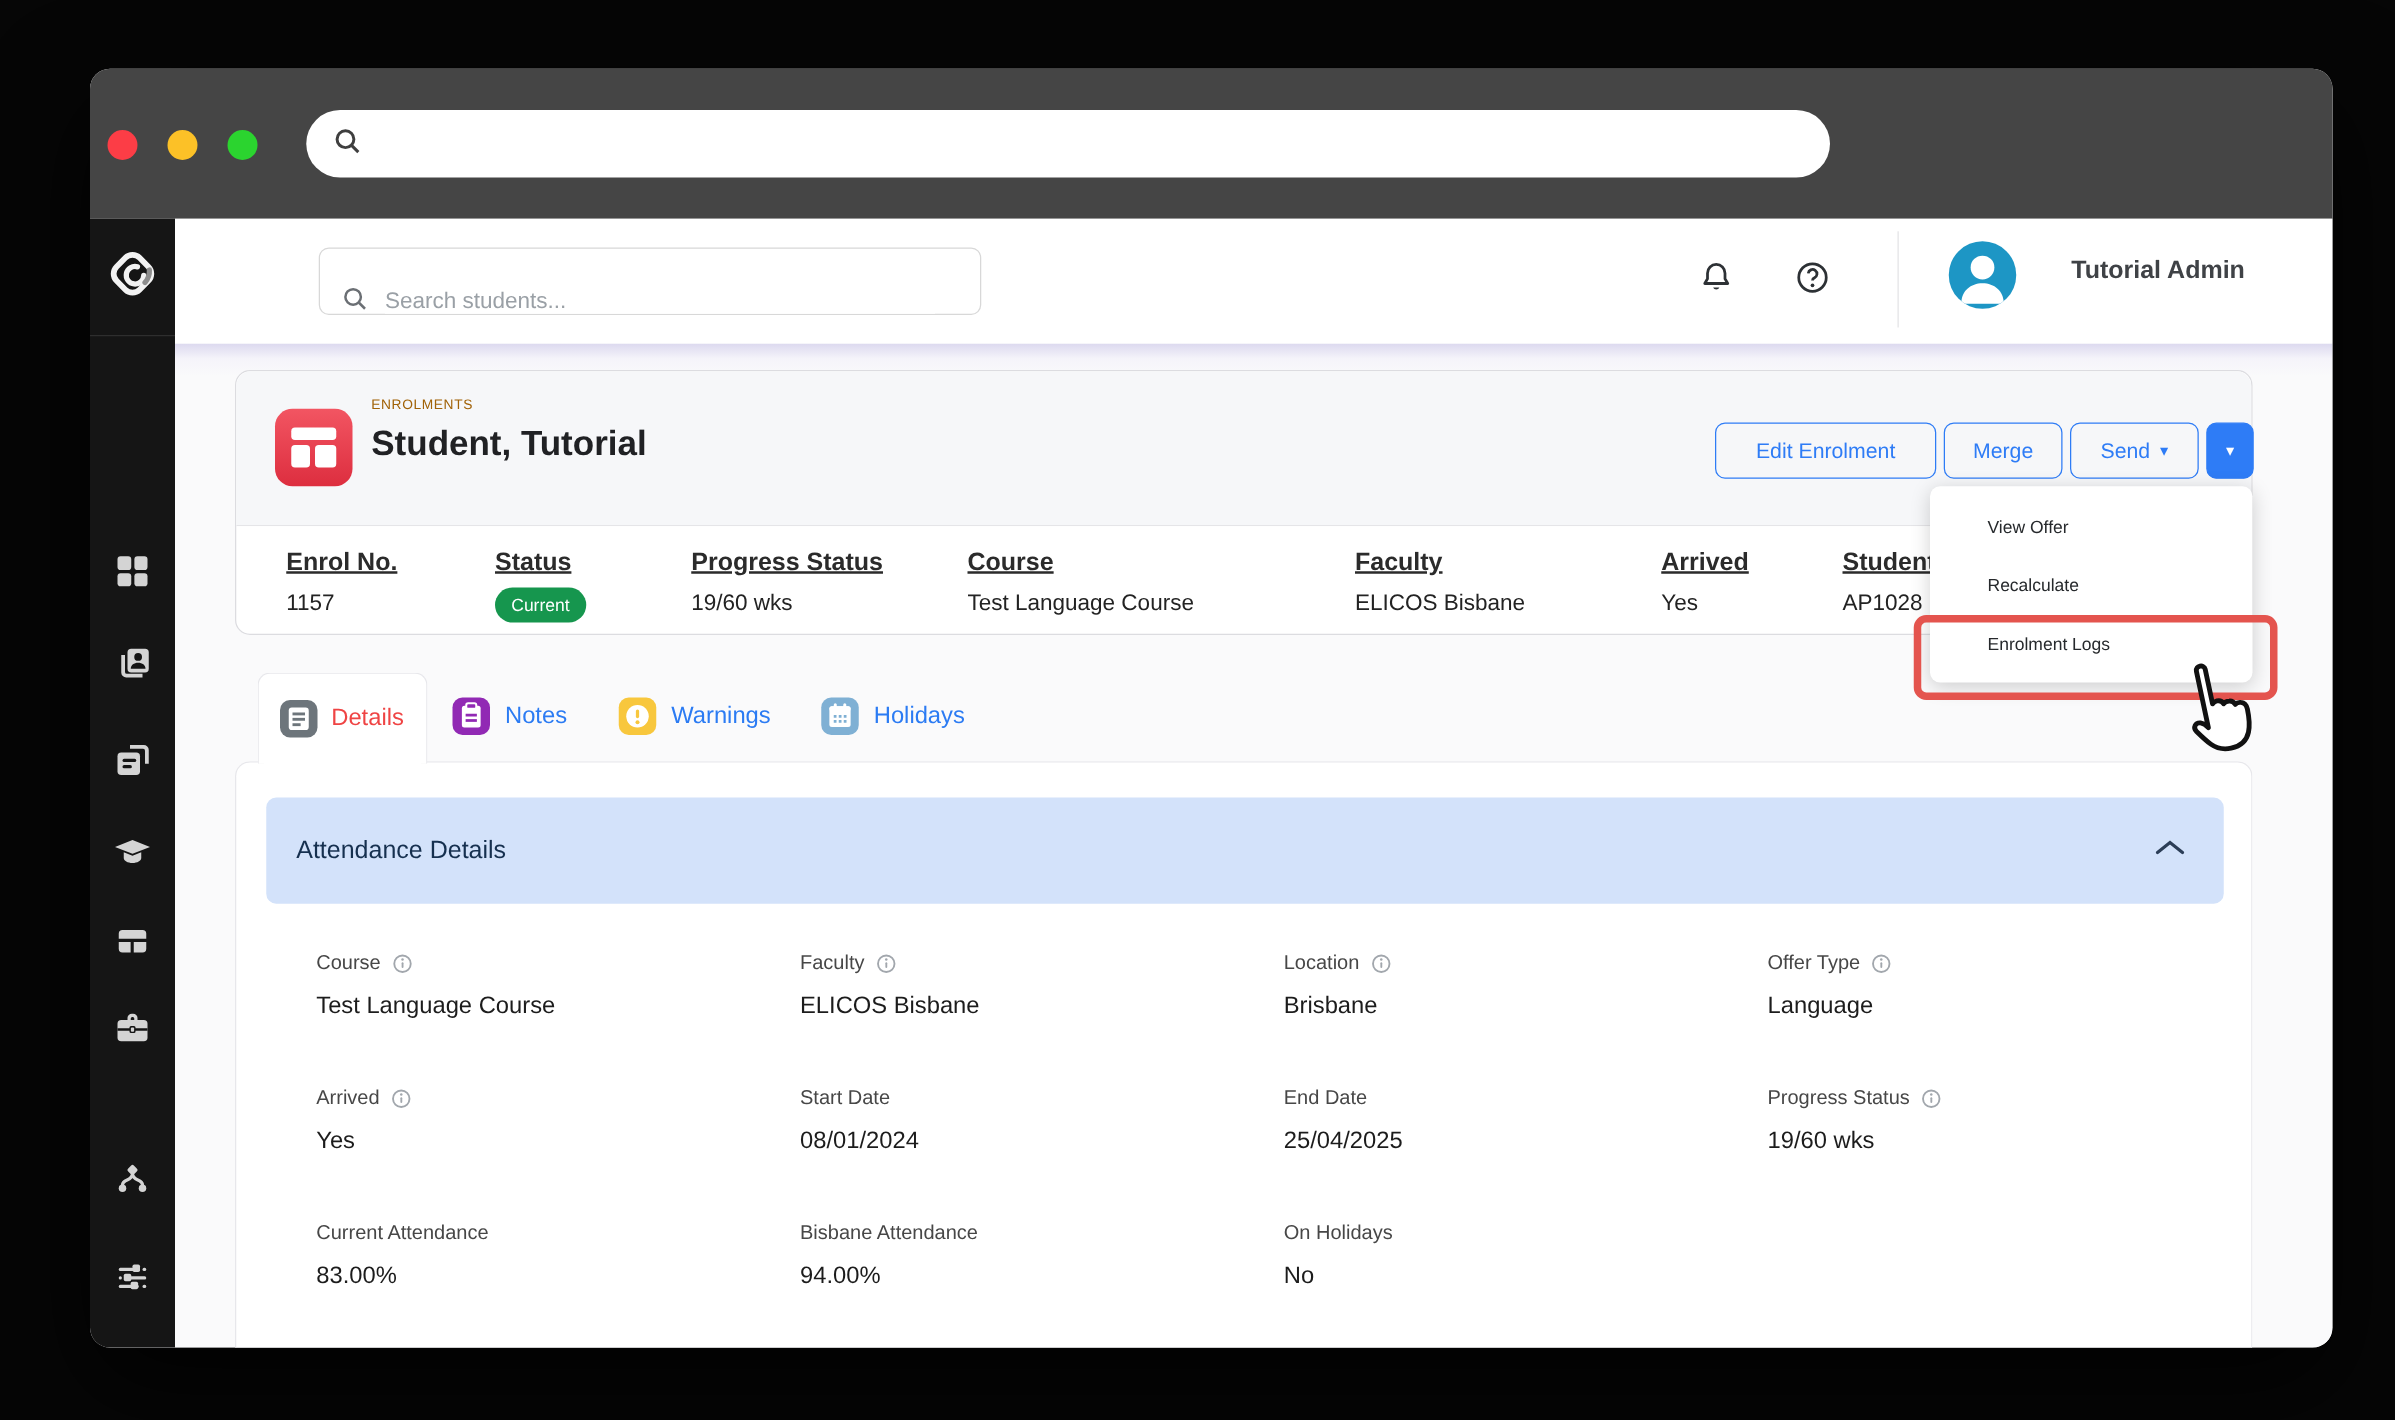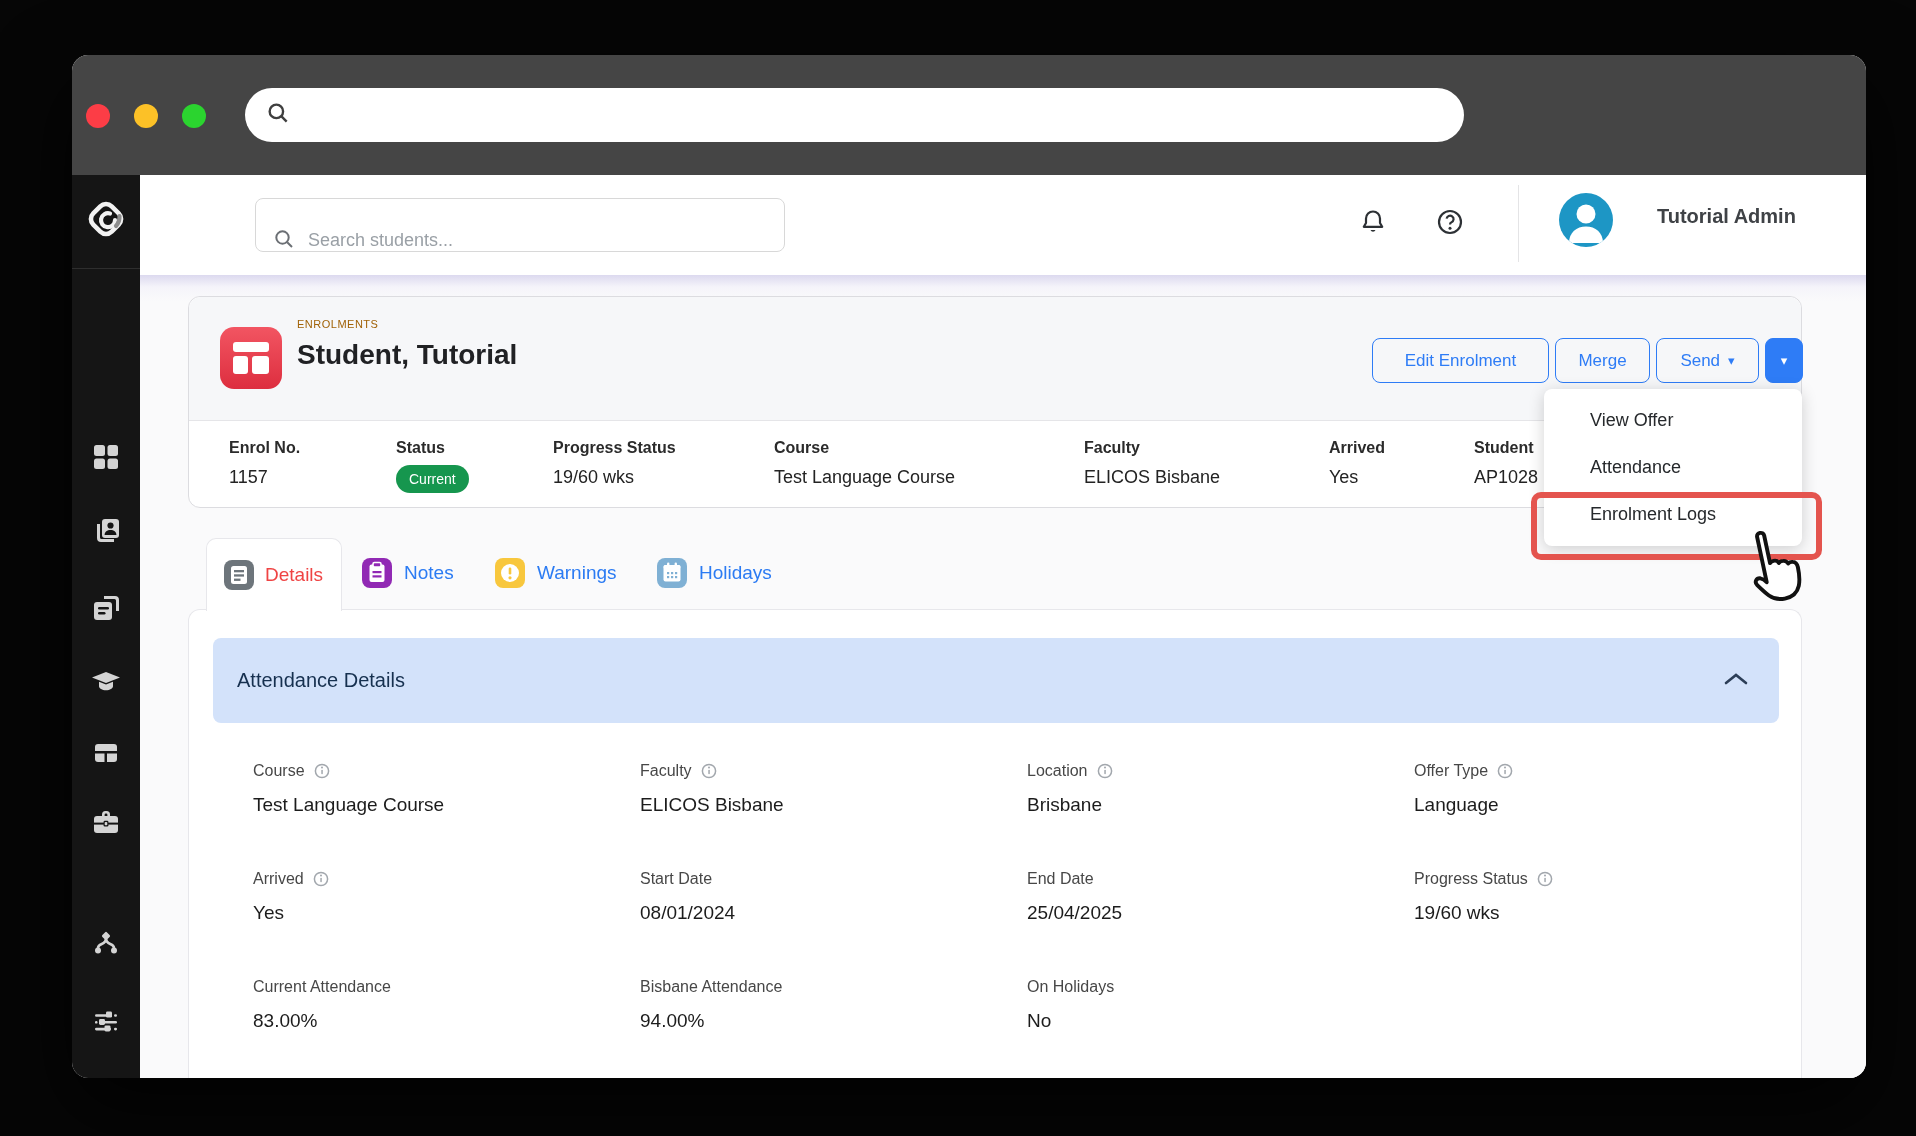--- a/index.html
+++ b/index.html
@@ -37,21 +37,21 @@
   .card { position:absolute; left:116px; top:241px; width:1614px; height:212px; background:#fff; border:1px solid #dcdce0; border-radius:12px; }
   .card-head { position:absolute; left:0; top:0; width:100%; height:124px; background:#f6f7f9; border-radius:12px 12px 0 0; border-bottom:1px solid #e5e5e8; }
   .enr-ic { position:absolute; left:31px; top:30px; width:62px; height:62px; border-radius:14px; background:linear-gradient(180deg,#f25562,#dd2e3f); }
   .eyebrow { position:absolute; left:108px; top:21px; font-size:11px; color:#a16207; letter-spacing:.5px; }
   .page-title { position:absolute; left:108px; top:42px; font-size:28px; font-weight:700; color:#202124; }
   .btn { position:absolute; top:41px; height:45px; border:1px solid #2e7cf6; border-radius:8px; background:transparent; color:#2e7cf6; font-size:17px; font-family:"Liberation Sans",sans-serif; cursor:pointer; display:flex; align-items:center; justify-content:center; gap:8px; }
   .btn.solid { background:#2e7cf6; color:#fff; }
   .caret { font-size:13px; line-height:1; }
   
   .sumcol { position:absolute; top:142px; }
-  .sumcol .lb { font-size:16px; font-weight:700; color:#2b2b2b; }
+  .sumcol .lb { font-size:20px; font-weight:700; color:#2b2b2b;text-decoration:underline; }
   .sumcol .vl { margin-top:10px; font-size:18px; color:#232323; }
   .badge { display:inline-block; margin-top:8px; background:#16964e; color:#fff; font-size:14px; padding:6px 13px; border-radius:14px; }
   .linkv { color:#2b7bf3; cursor:pointer; }
 
   
   .tab-active { position:absolute; left:134px; top:483px; width:136px; height:73px; background:#fff; border:1px solid #e7e7eb; border-bottom:none; border-radius:10px 10px 0 0; z-index:3; display:flex; align-items:center; padding-left:17px; gap:11px; cursor:pointer; }
   .tab { position:absolute; top:499px; height:38px; display:flex; align-items:center; gap:12px; cursor:pointer; z-index:3; }
   .tab .tlabel { font-size:19px; color:#2b7bf3; }
   .tab-active .tlabel { font-size:19px; color:#ef4444; }
   .sqic { width:30px; height:30px; border-radius:8px; flex:none; }
@@ -62,21 +62,21 @@
   .panel-head .ph-title { font-size:20px; color:#16304f; }
   .chev { margin-left:auto; cursor:pointer; }
   .fields { position:absolute; left:64px; top:152px; display:grid; grid-template-columns:repeat(4,387px); row-gap:54px; }
   .fld .frow { display:flex; align-items:center; gap:9px; }
   .fld .flb { font-size:16px; color:#474747; }
   .fld .fvl { margin-top:14px; font-size:19px; color:#1c1c1c; }
   .info-ic { width:16px; height:16px; }
 
   
   .menu { position:absolute; left:1472px; top:334px; width:258px; background:#fff; border-radius:8px; box-shadow:0 3px 16px rgba(0,0,0,.18); padding:8px 0; z-index:5; }
-  .mi { height:47px; display:flex; align-items:center; padding-left:46px; font-size:18px; color:#26292c; cursor:pointer; }
+  .mi { height:47px; display:flex; align-items:center; padding-left:46px; font-size:14px; color:#26292c; cursor:pointer; }
   
   .redbox { position:absolute; left:1459px; top:437px; width:291px; height:68px; border:6px solid #e4544e; border-radius:10px; z-index:6; pointer-events:none; }
   .cursor { position:absolute; left:1662px; top:468px; z-index:7; pointer-events:none; }
 </style>
 </head>
 <body>
 
 <div class="window">
 
   <div class="titlebar">
@@ -422,21 +422,21 @@
             <span class="flb">On Holidays</span>
           </div>
         <div class="fvl">No</div>
       </div>
       <div class="fld"></div>
     </div>
   </div>
 
   <div class="menu">
     <div class="mi">View Offer</div>
-    <div class="mi">Attendance</div>
+    <div class="mi">Recalculate</div>
     <div class="mi">Enrolment Logs</div>
   </div>
 
   <div class="redbox"></div>
   <div class="cursor">
     <svg width="84" height="96" viewBox="0 0 28 32">
       <path d="M10.2 3.6 c0-1.5 2.4-1.5 2.4 0 V13 c0 0 .5-.5 1.3-.5 .9 0 1.4.5 1.6 1.1 .4-.4 1-.5 1.6-.4 .8.1 1.2.6 1.4 1.2 .4-.3 1-.4 1.6-.2 1 .3 1.3 1 1.3 2.1 0 2.1-.2 4.3-1 6.1 -.9 2-2.6 3.2-5.4 3.2 -2.4 0-3.7-.7-5-2.1 -.9-1-2.1-2.7-3.1-4.2 -.8-1.2.2-2.4 1.5-2 .8.3 1.4 1 1.8 1.7 V3.6 z" fill="#ffffff" stroke="#111" stroke-width="1.3" stroke-linejoin="round" transform="rotate(-12 14 16)"></path>
     </svg>
   </div>
 

